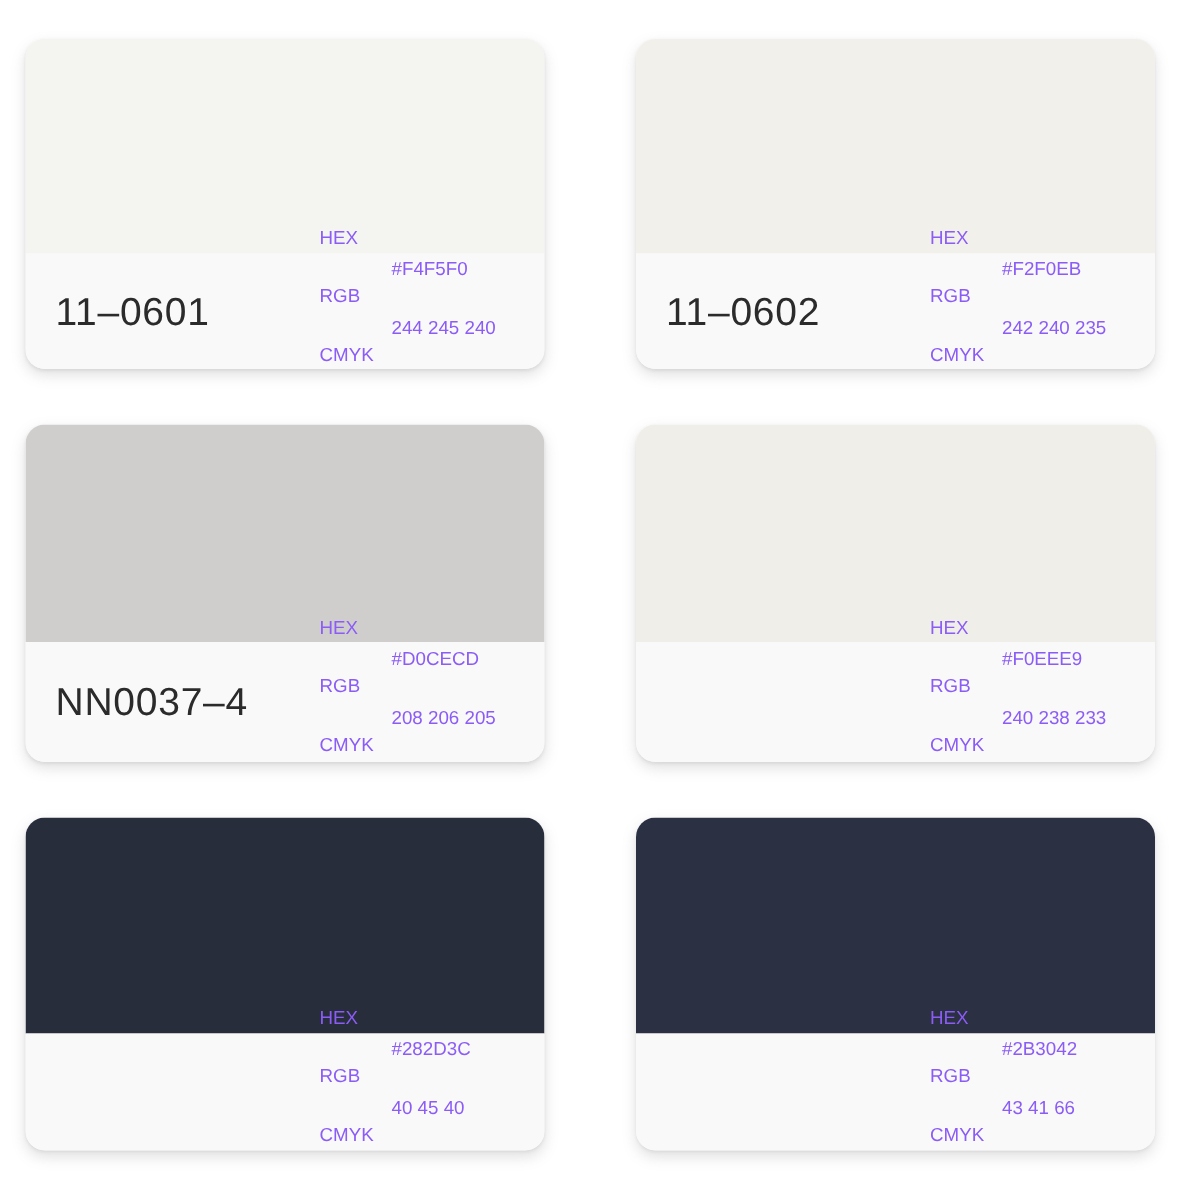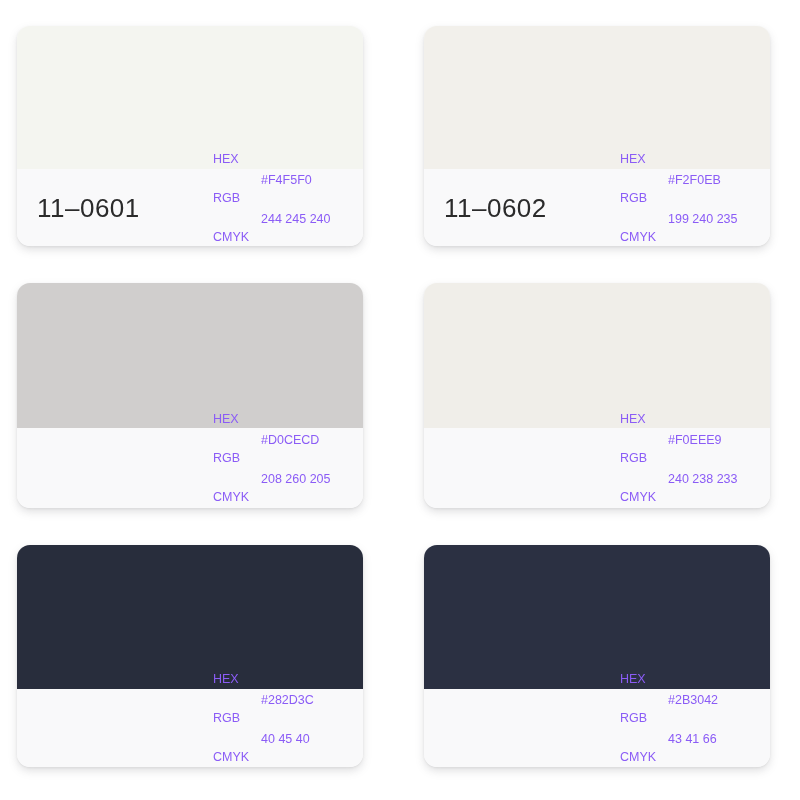--- a/index.html
+++ b/index.html
@@ -117,41 +117,42 @@
     <div class="swatch-color" style="background: rgb(242, 240, 235); height: 143px;"></div>
     <div class="swatch-info" style="background: rgb(249, 249, 250);">
       <div class="swatch-code">11–0602</div>
       <div class="spec-table">
         <div class="spec-row">
           <div class="spec-label">HEX</div>
           <div class="spec-value">#F2F0EB</div>
         </div>
         <div class="spec-row">
           <div class="spec-label">RGB</div>
-          <div class="spec-value rgb-value">199 240 235</div>
+          <div class="spec-value rgb-value">242 240 235</div>
         </div>
         <div class="spec-row">
           <div class="spec-label">CMYK</div>
           <div class="spec-value">无</div>
         </div>
       </div>
     </div>
   </div>
 
   <div class="swatch-card">
     <div class="swatch-color" style="background: rgb(208, 206, 205); height: 145px;"></div>
     <div class="swatch-info" style="background: rgb(249, 249, 250);">
+      <div class="swatch-code">NN0037–4</div>
       <div class="spec-table">
         <div class="spec-row">
           <div class="spec-label">HEX</div>
           <div class="spec-value">#D0CECD</div>
         </div>
         <div class="spec-row">
           <div class="spec-label">RGB</div>
-          <div class="spec-value rgb-value">208 260 205</div>
+          <div class="spec-value rgb-value">208 206 205</div>
         </div>
         <div class="spec-row">
           <div class="spec-label">CMYK</div>
           <div class="spec-value">无</div>
         </div>
       </div>
     </div>
   </div>
 
   <div class="swatch-card">

